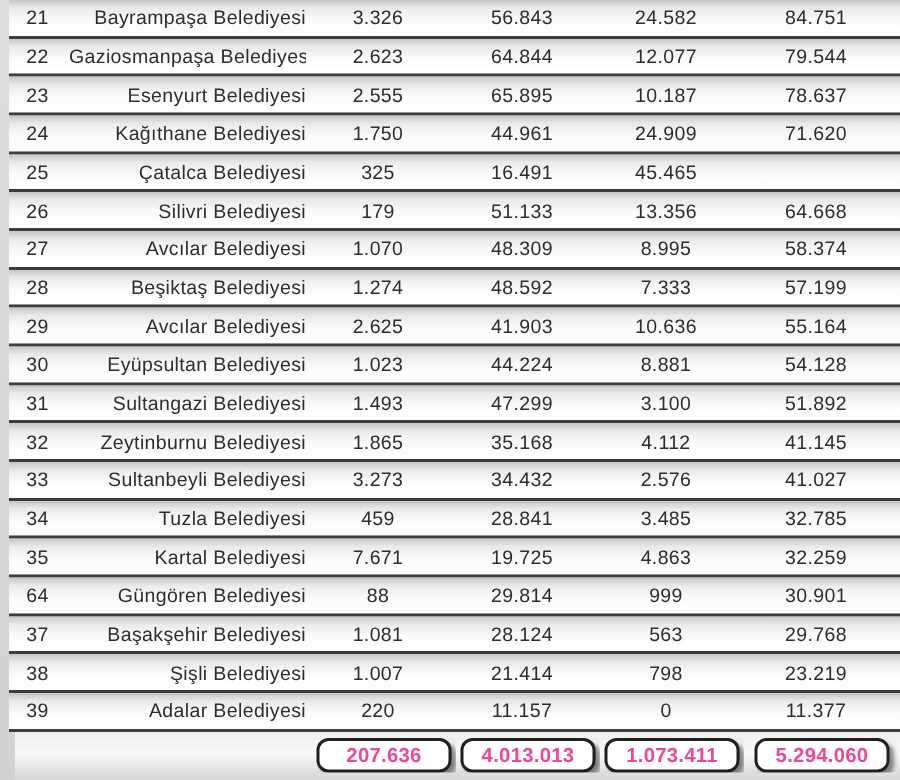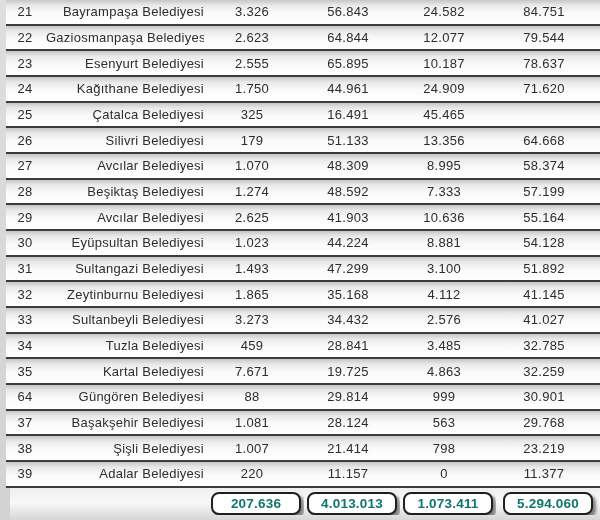--- a/index.html
+++ b/index.html
@@ -40,21 +40,21 @@
     min-width:72px;
     padding:2px 7px;
     background:#ffffff;
     border:2px solid #1f1f1f;
     border-radius:8px;
     box-shadow:3px 3px 3px rgba(70,70,70,0.65);
     font-weight:bold;
     font-size:13.5px;
     text-align:center;
     letter-spacing:0.2px;
-    color:#0f766e;
+    color:#ec4899;
   }
 </style>
 </head>
 <body>
 
 <div class="page">
 
   <div class="tbody">
       <div class="row">
       <div class="cell num">21</div>

